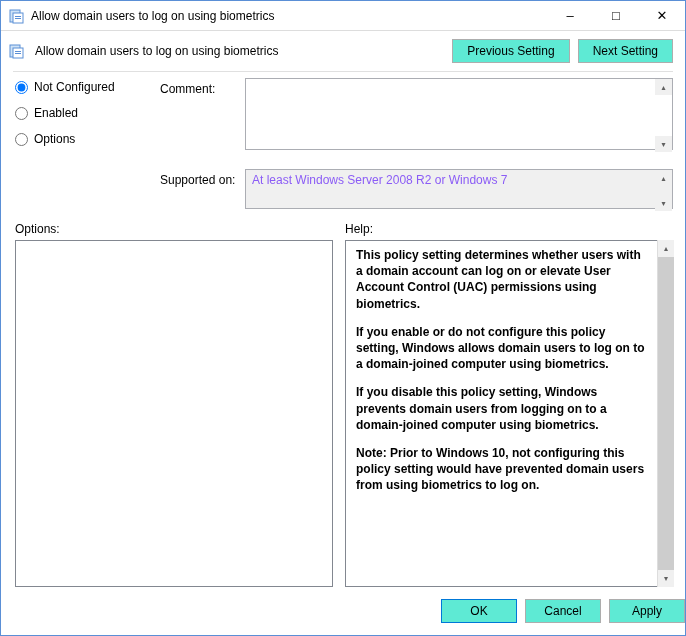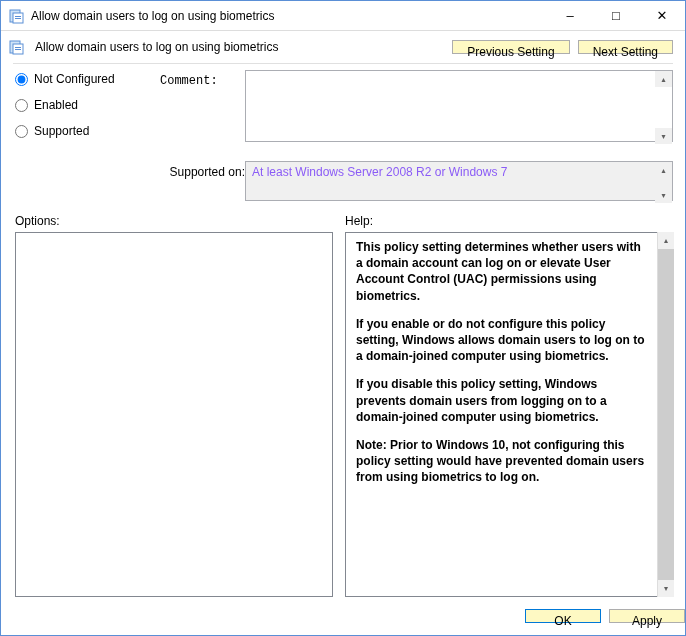--- a/index.html
+++ b/index.html
@@ -45,41 +45,41 @@
     .header-row {
       display: flex;
       align-items: center;
       padding: 8px 12px 8px 8px;
       gap: 10px;
     }
     .header-row .icon { width: 16px; height: 16px; }
     .header-row .policy-name { font-size: 12px; flex: 1; }
     .nav-buttons { display: flex; gap: 8px; }
     .btn {
-      background: #fef9c3;
+      background: #5eead4;
       border: 1px solid #adadad;
       padding: 4px 14px;
       font: inherit;
       min-width: 90px;
-      height: 14px;
+      height: 24px;
       text-align: center;
     }
     
     .form-area {
       display: grid;
       grid-template-columns: 145px 85px 1fr;
       padding: 6px 12px 10px 14px;
       column-gap: 0;
       row-gap: 16px;
       align-items: start;
     }
     .radios { display: flex; flex-direction: column; gap: 12px; padding-top: 2px; }
     .radio-row { display: flex; align-items: center; gap: 6px; }
     .radio-row input { margin: 0; width: 13px; height: 13px; }
-    .comment-label { grid-column: 2; padding-top: 4px; font-size: 12px; font-family: Liberation Mono, monospace; }
+    .comment-label { grid-column: 2; padding-top: 4px; font-size: 12px; }
     .comment-field {
       grid-column: 3;
       width: 100%;
       height: 72px;
       border: 1px solid #abadb3;
       background: #fff;
       padding: 2px 4px;
       font: inherit;
       resize: none;
       position: relative;
@@ -90,21 +90,21 @@
       right: 1px; top: 1px; bottom: 1px;
       width: 17px;
       display: flex; flex-direction: column; justify-content: space-between;
     }
     .upbtn, .dnbtn {
       height: 16px; width: 17px;
       background: #f0f0f0;
       display: flex; align-items: center; justify-content: center;
       font-size: 8px; color: #606060;
     }
-    .supported-label { grid-column: 2; text-align: right; font-size: 12px; padding-top: 4px; }
+    .supported-label { grid-column: 2; text-align: left; font-size: 12px; padding-top: 4px; }
     .supported-field-wrap { grid-column: 3; position: relative; }
     .supported-field {
       width: 100%;
       height: 40px;
       border: 1px solid #abadb3;
       background: #f0f0f0;
       padding: 3px 6px;
       font: inherit;
       resize: none;
       color: #8b5cf6;
@@ -206,21 +206,21 @@
       <label class="radio-row">
         <input type="radio" name="state" checked="" style="">
         <span>Not Configured</span>
       </label>
       <label class="radio-row">
         <input type="radio" name="state" style="">
         <span>Enabled</span>
       </label>
       <label class="radio-row">
         <input type="radio" name="state" style="">
-        <span>Supported</span>
+        <span>Options</span>
       </label>
     </div>
 
     <span class="comment-label">Comment:</span>
     <div class="textarea-wrap">
       <textarea class="comment-field" style=""></textarea>
       <div class="updown">
         <div class="upbtn">▴</div>
         <div class="dnbtn">▾</div>
       </div>
@@ -255,16 +255,17 @@
       <div class="scrollbar-fake">
         <div class="sbtn">▴</div>
         <div class="sthumb"></div>
         <div class="sbtn">▾</div>
       </div>
     </div>
   </div>
 
   <div class="footer">
     <button class="btn primary">OK</button>
+    <button class="btn">Cancel</button>
     <button class="btn">Apply</button>
   </div>
 
 </div>
 
 </body></html>

